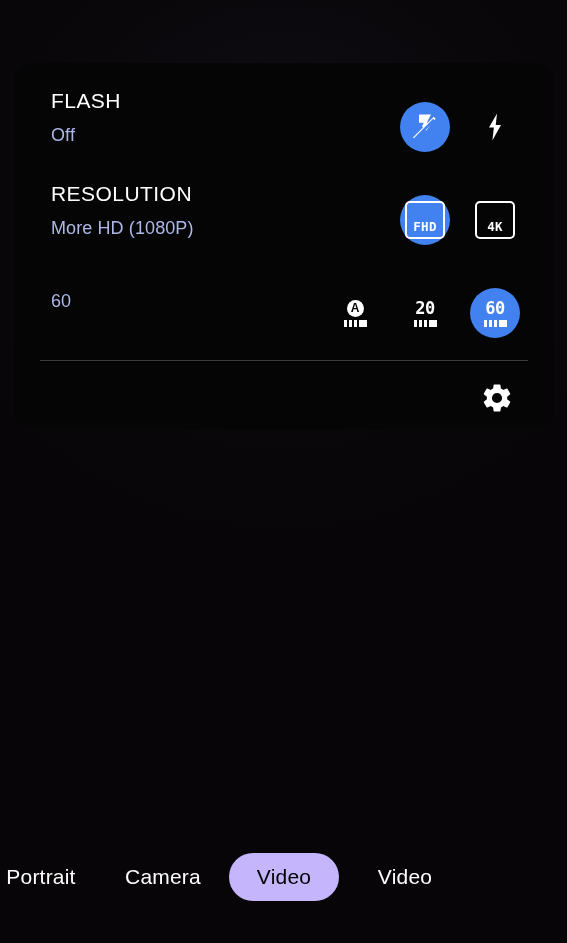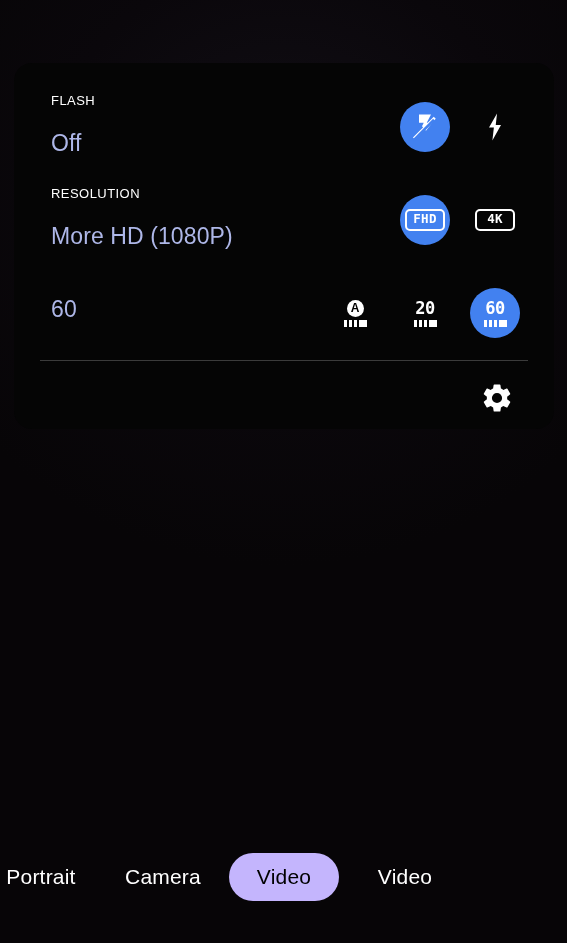--- a/index.html
+++ b/index.html
@@ -52,31 +52,31 @@
   .setting-row.r0 { top: 28px; }
   .setting-row.r1 { top: 121px; }
   .setting-row.r2 { top: 214px; }
 
   .setting-text {
     position: absolute;
     left: 37px;
     top: 0;
   }
   .setting-label {
-    font-size: 13px;
+    font-size: 21px;
     letter-spacing: 0.45px;
     color: #ffffff;
     line-height: 20px;
     font-weight: 400;
   }
   .setting-value {
-    font-size: 23px;
+    font-size: 18px;
     color: #aeb7e8;
     line-height: 32px;
-    margin-top: 16px;
+    margin-top: 8px;
     font-weight: 400;
     letter-spacing: 0.1px;
   }
 
   .options {
     position: absolute;
     right: 24px;
     top: 0;
     height: 72px;
     display: flex;
@@ -150,21 +150,21 @@
 
   
   .res-badge {
     border: 2.5px solid #fff;
     border-radius: 5px;
     color: #fff;
     font-family: "DejaVu Sans Mono", monospace;
     font-size: 12.5px;
     font-weight: 700;
     letter-spacing: 0.3px;
-    padding: 2px 5px 3px 5px;
+    padding: 18px 5px 3px 5px;
     line-height: 1;
     min-width: 26px;
     text-align: center;
   }
 
   .divider {
     position: absolute;
     left: 26px;
     right: 26px;
     top: 297px;

